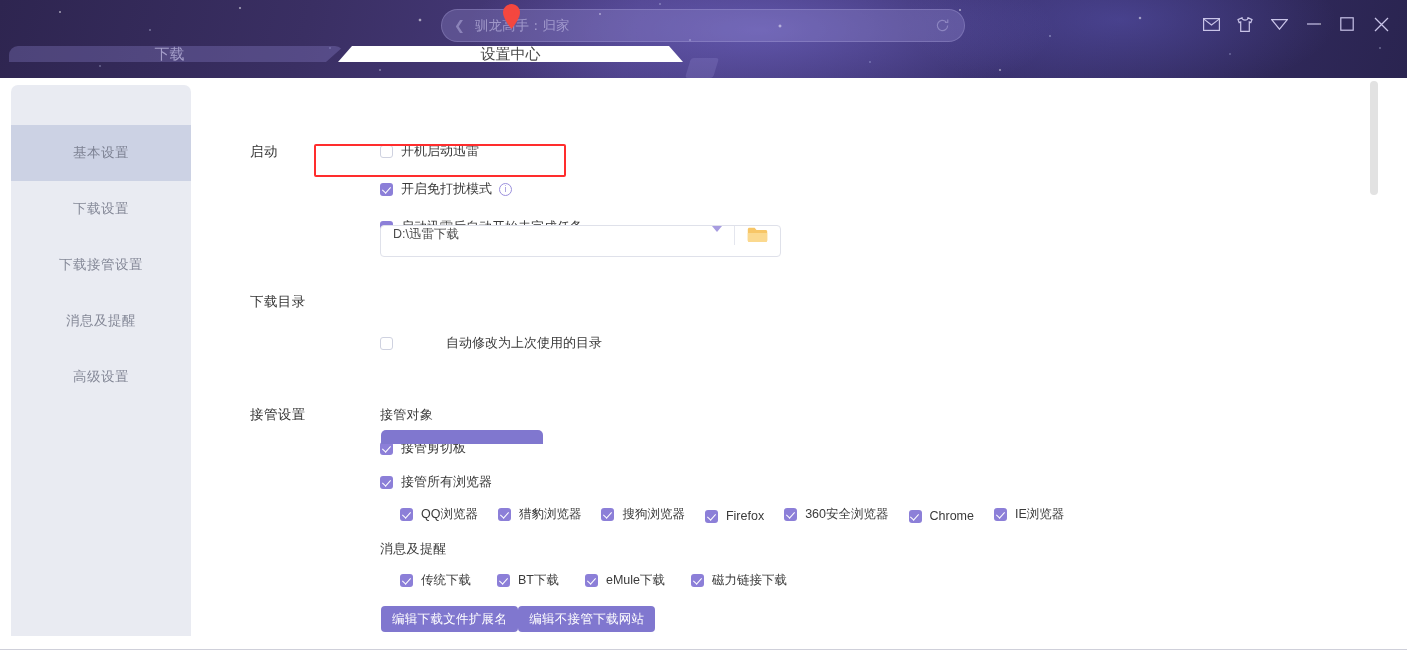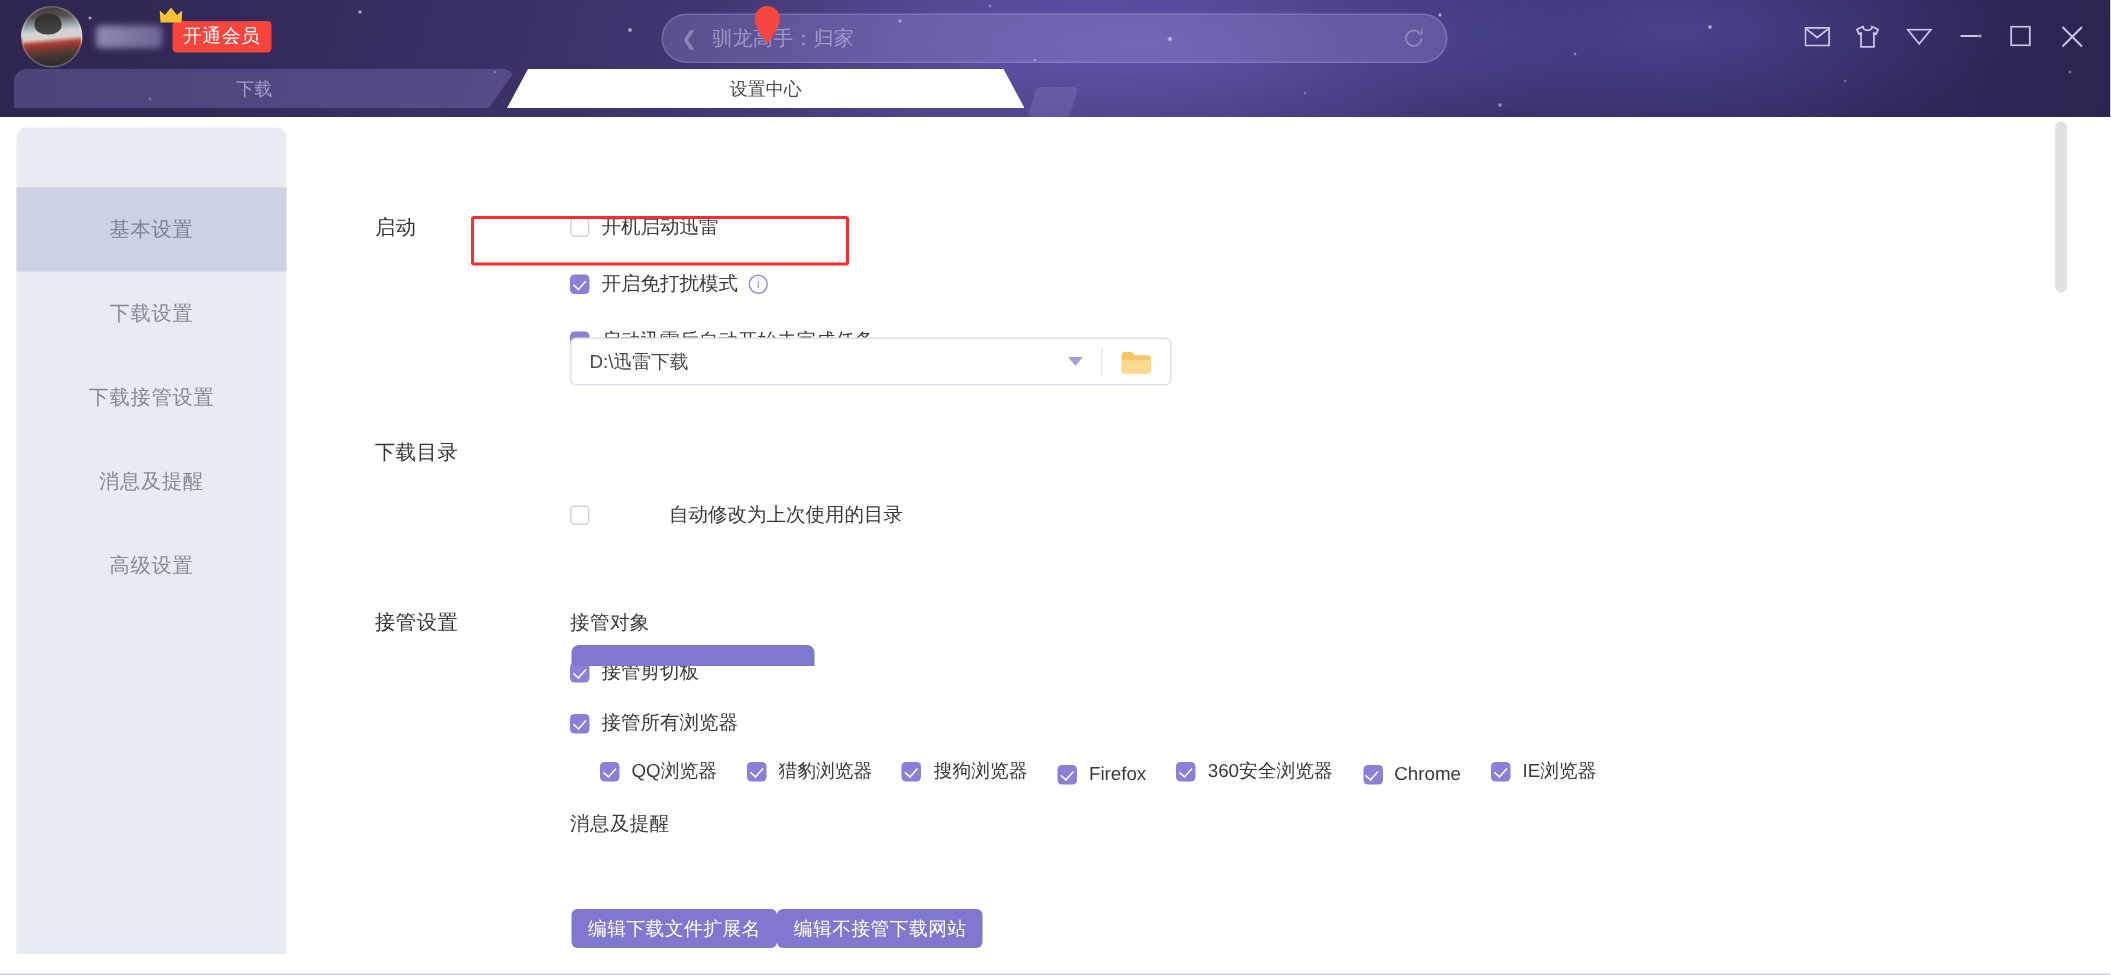--- a/index.html
+++ b/index.html
@@ -110,23 +110,23 @@
   .winbtns { position: absolute; right: 12px; top: 11px; display: flex; align-items: center; gap: 6px; }
   .winbtn {
     width: 28px; height: 26px; display: flex; align-items: center; justify-content: center;
     color: #c9c4e8;
   }
   .winbtn svg { display: block; }
 
   
   .tabstrip { position: absolute; left: 0; top: 46px; width: 1407px; height: 32px; }
   .tab {
-    position: absolute; top: 0; height: 26px;
+    position: absolute; top: 0; height: 16px;
     display: flex; align-items: center; justify-content: center;
-    font-size: 12px; white-space: nowrap;
+    font-size: 15px; white-space: nowrap;
   }
   .tab-inactive {
     left: 9px; width: 335px;
     color: rgba(215,210,245,.62);
     background: rgba(150,140,215,.30);
     border-radius: 9px 9px 0 0;
     clip-path: polygon(0 0, 100% 0, calc(100% - 18px) 100%, 0 100%);
     padding-right: 14px;
   }
   .tab-active {
@@ -212,21 +212,21 @@
     border-radius: 2px;
     pointer-events: none;
   }
 
   
   .pathrow { position: absolute; left: 189px; top: 147px; }
   .pathfield {
     width: 401px; height: 32px;
     border: 1px solid #dfe1ea; border-radius: 4px;
     background: #fff;
-    display: flex; align-items: center;
+    display: flex; align-items: flex-start;
     padding-left: 12px;
   }
   .pathval { flex: 1 1 auto; font-size: 12.5px; color: #4a4a4a; }
   .caret {
     width: 0; height: 0; margin-right: 12px;
     border-left: 5.5px solid transparent; border-right: 5.5px solid transparent;
     border-top: 6px solid #a79ce0;
   }
   .vsep { width: 1px; height: 19px; background: #e4e6ee; margin-right: 12px; }
   .folder { width: 21px; height: 17px; margin-right: 12px; }
@@ -253,30 +253,20 @@
   }
   .bottomline { position: absolute; left: 0; bottom: 0; width: 1407px; height: 1px; background: #cfd0da; }
 </style>
 </head>
 <body>
 
 <div id="app">
 
   <div class="header">
 
-    <div class="user-area">
-      <div class="avatar"></div>
-      <div class="uname"></div>
-      <div class="vip-badge">
-        <svg class="crown" viewBox="0 0 16 13">
-          <path d="M1 11 L0.5 3 L4 6 L8 1 L12 6 L15.5 3 L15 11 Z" fill="#ffc233"></path>
-        </svg>
-        <span>开通会员</span>
-      </div>
-    </div>
 
     <div class="searchwrap">
       <div class="searchbar">
         <span class="s-chev">❮</span>
         <span class="s-text">驯龙高手：归家</span>
         <svg class="s-refresh" viewBox="0 0 16 16" fill="none" stroke="currentColor" stroke-width="1.3">
           <path d="M13.5 8a5.5 5.5 0 1 1-1.8-4.1"></path>
           <path d="M13.6 1.6 L13.6 4.6 L10.6 4.6"></path>
         </svg>
       </div>
@@ -435,20 +425,38 @@
           <span class="cb-label small">Chrome</span>
         </div>
         <div class="cb">
           <span class="box on"></span>
           <span class="cb-label small">IE浏览器</span>
         </div>
       </div>
 
       <div class="sub-label" style="left:189px; top:462px;">消息及提醒</div>
 
+      <div class="row" style="left:209px; top:494px; gap:26px; align-items:center;">
+        <div class="cb">
+          <span class="box on"></span>
+          <span class="cb-label small">传统下载</span>
+        </div>
+        <div class="cb">
+          <span class="box on"></span>
+          <span class="cb-label small">BT下载</span>
+        </div>
+        <div class="cb">
+          <span class="box on"></span>
+          <span class="cb-label small">eMule下载</span>
+        </div>
+        <div class="cb">
+          <span class="box on"></span>
+          <span class="cb-label small">磁力链接下载</span>
+        </div>
+      </div>
 
       <div class="row" style="left:190px; top:528px; gap:0;border-radius:12px;">
         <div class="btn">
           <span>编辑下载文件扩展名</span>
         </div>
         <div class="btn">
           <span>编辑不接管下载网站</span>
         </div>
       </div>
 

